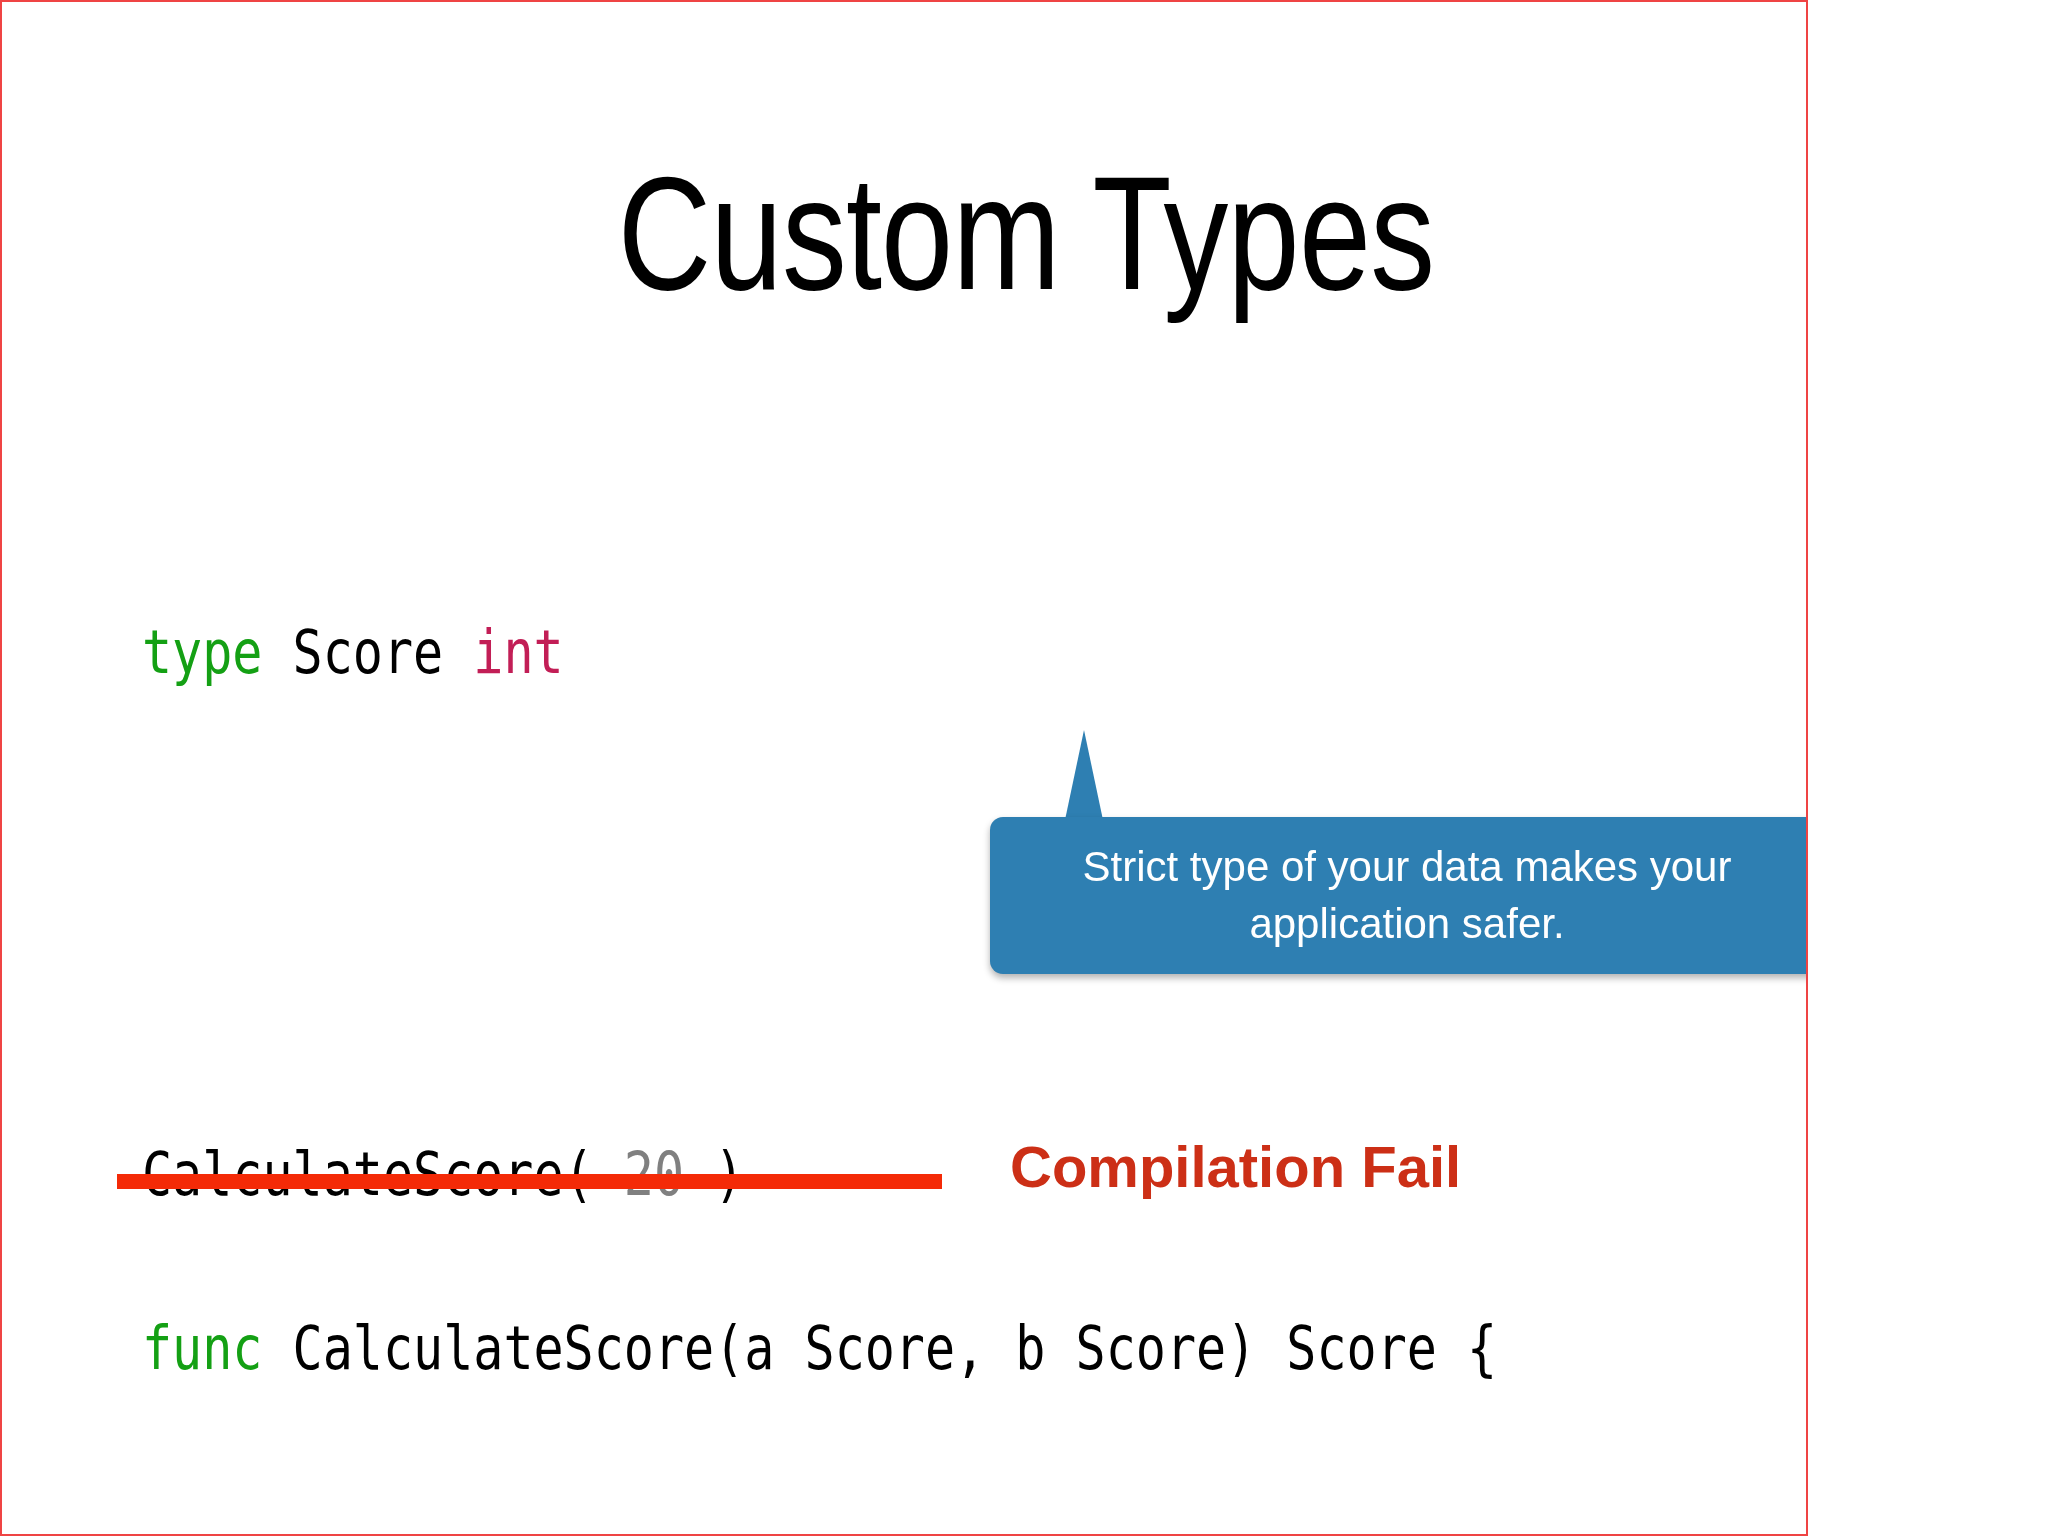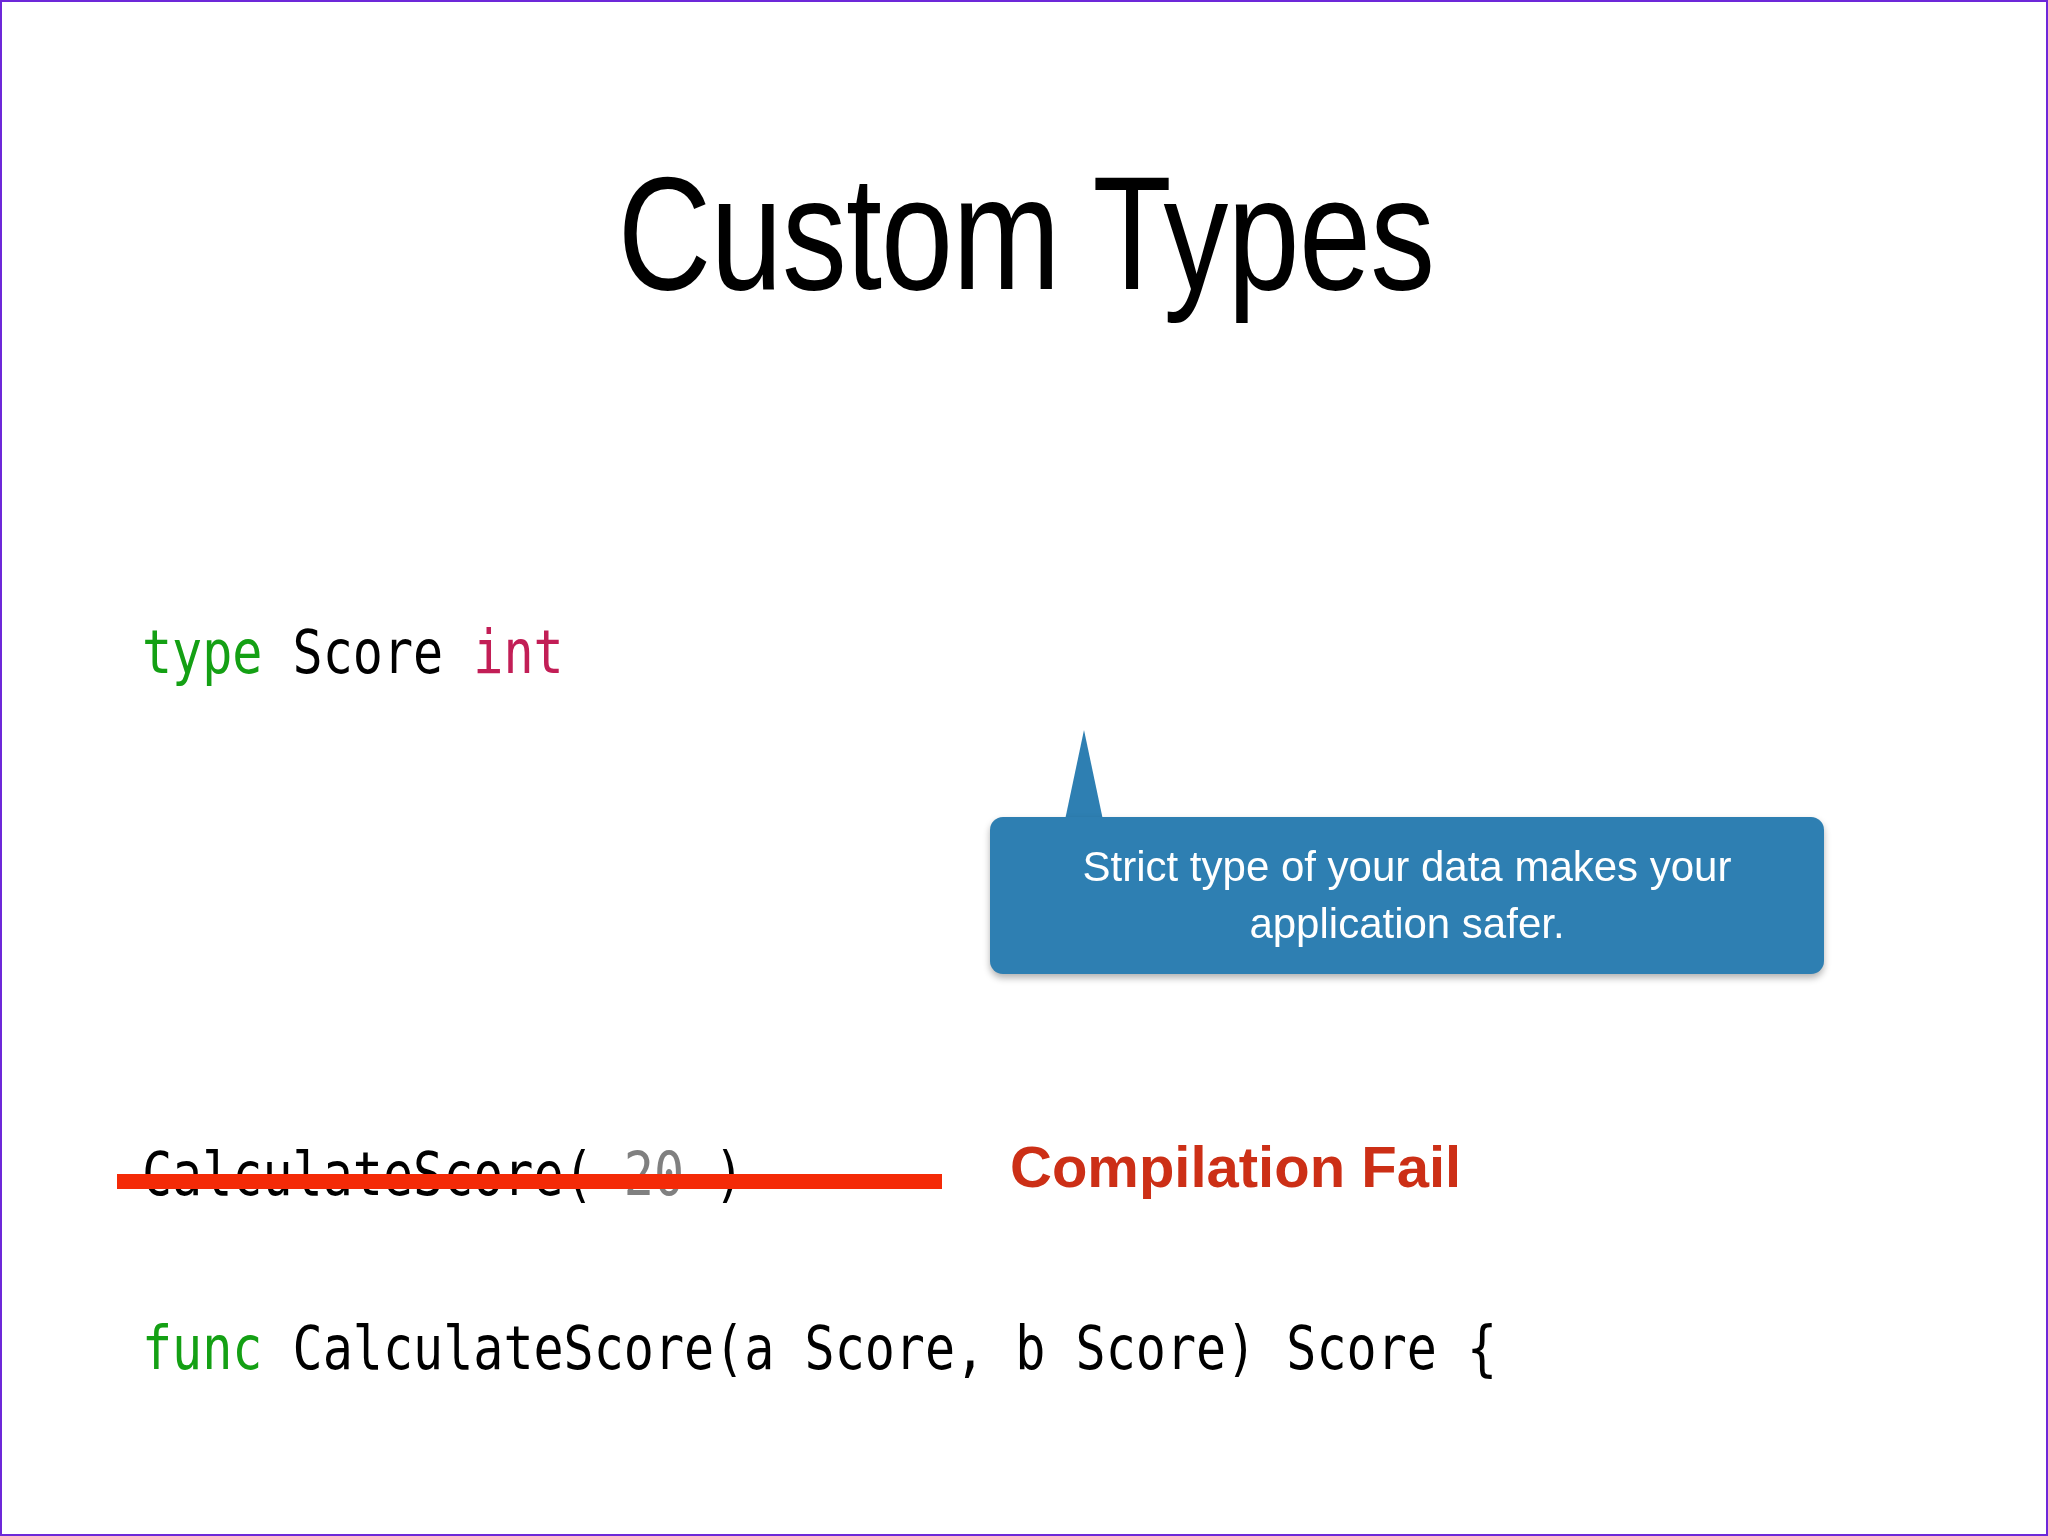--- a/index.html
+++ b/index.html
@@ -6,25 +6,25 @@
     margin: 0;
     padding: 0;
     background: #ffffff;
   }
   body {
     font-family: "Liberation Sans", sans-serif;
   }
 
   #slide {
     position: relative;
-    width: 2048px;
+    width: 1808px;
     height: 1536px;
     background: #ffffff;
     box-sizing: border-box;
-    border: 2px solid #6d28d9;
+    border: 2px solid #ef4444;
     overflow: hidden;
   }
 
   
   #slide-title {
     position: absolute;
     left: 0;
     top: 150px;
     width: 2048px;
     text-align: center;

